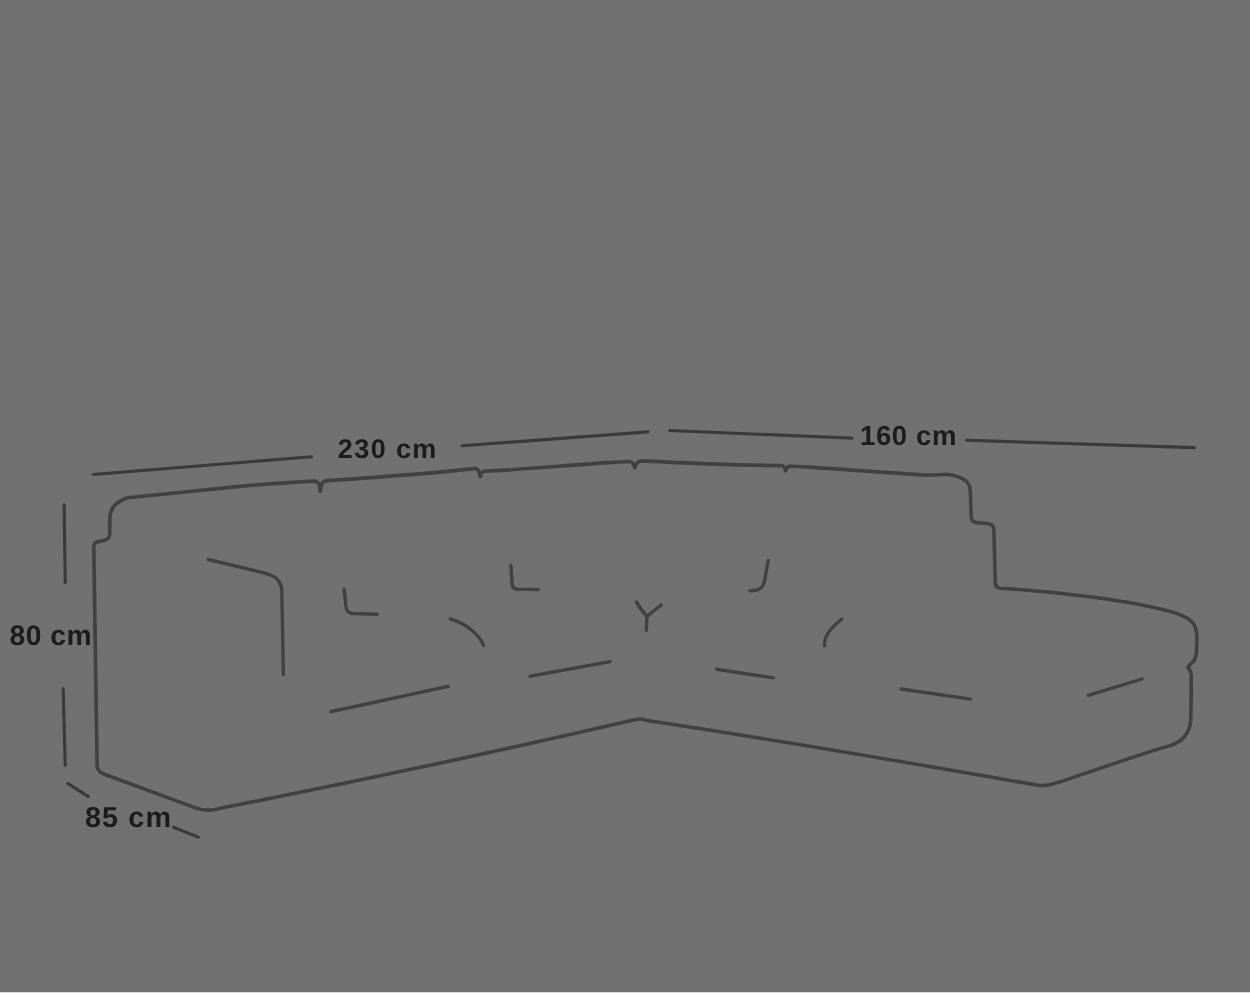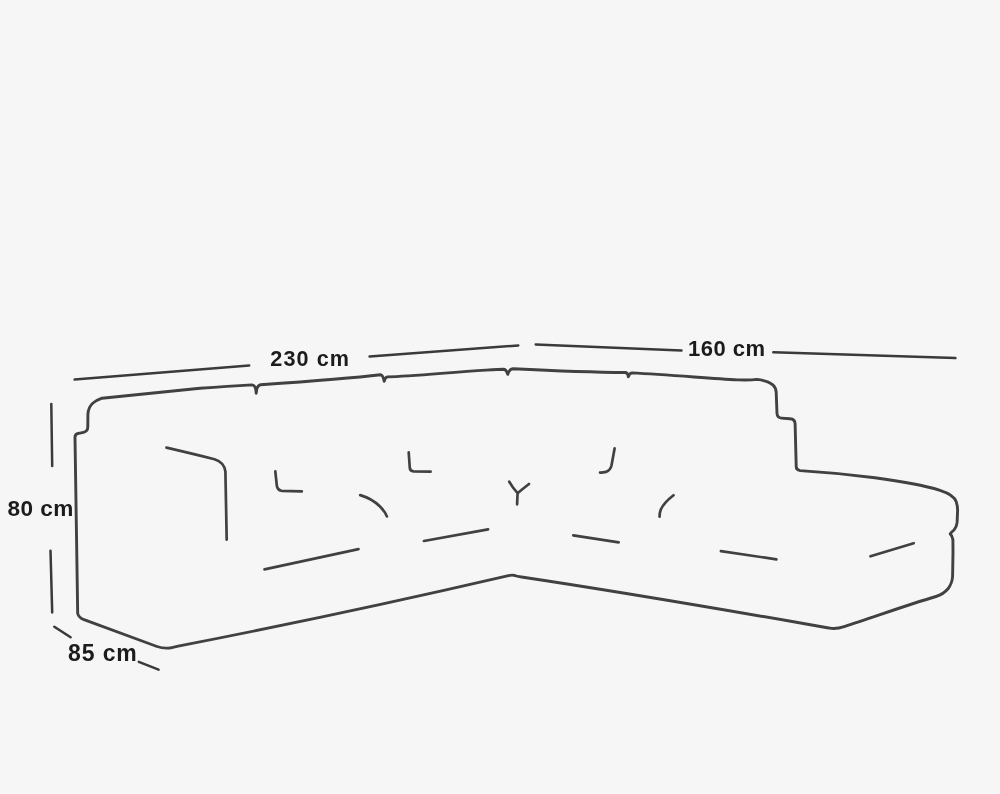--- a/index.html
+++ b/index.html
@@ -1,16 +1,16 @@
 <!DOCTYPE html>
 <html><head>
 <meta charset="utf-8">
 <style>
   html,body{margin:0;padding:0;background:#ffffff;}
-  #stage{position:relative;width:1000px;height:794px;background:#fef9c3;overflow:hidden;filter:grayscale(1);}
+  #stage{position:relative;width:1000px;height:794px;background:#ec4899;overflow:hidden;filter:grayscale(1);}
   svg{position:absolute;left:0;top:0;}
   text{font-family:"Liberation Sans", sans-serif;font-weight:bold;fill:#1c1c1c;}
 </style>
 </head>
 <body>
 
 <div id="stage">
 <svg width="1000" height="794" viewBox="0 0 1000 794" fill="none" stroke-linecap="round" stroke-linejoin="round">
 
   <path d="M 102,398.2

